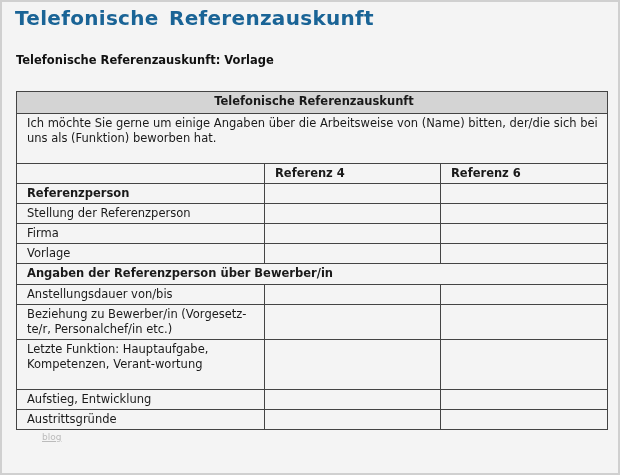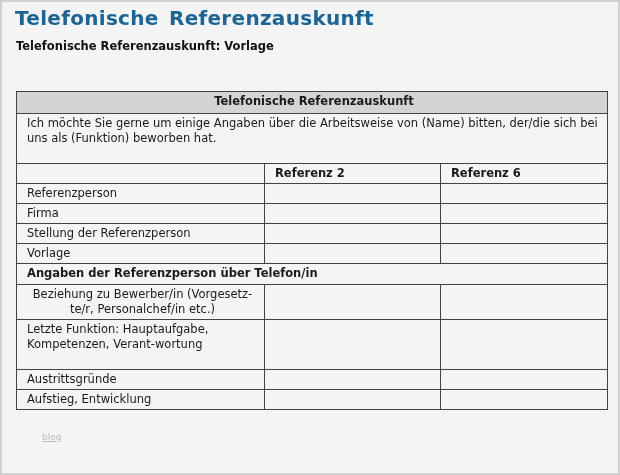--- a/index.html
+++ b/index.html
@@ -10,21 +10,21 @@
     position: relative;
     box-sizing: border-box;
     border: 2px solid #d0d0d0;
   }
   .title {
     position: absolute; left: 13px; top: 4px;
     font-size: 20px; font-weight: bold; color: #1a6496;
     letter-spacing: 0.3px; word-spacing: 3px;
   }
   .subtitle {
-    position: absolute; left: 14px; top: 37px;
+    position: absolute; left: 14px; top: 51px;
     font-size: 11.5px; font-weight: bold; color: #111;
   }
   table.form {
     position: absolute; left: 14px; top: 89px;
     width: 591px;
     border-collapse: collapse;
     font-size: 11.5px; color: #1a1a1a;
     table-layout: fixed;
   }
   table.form td {
@@ -33,24 +33,24 @@
     vertical-align: top;
     line-height: 15px;
   }
   .hdr td {
     background: #d4d4d4; text-align: center; font-weight: bold;
     padding: 1px 0; height: 17px; border-top: 2px solid #666;
   }
   .intro td { height: 45px; padding-top: 3px; border-bottom: none; margin-top: 28px; }
   .colhdr td { font-weight: bold; padding-top: 3px; height: 14px; }
   .colhdr td.blank { border-left: 1.3px solid #444; border-top: none; }
-  .bold { font-weight: normal; }
+  .bold { font-weight: bold; }
   .section td { font-weight: bold; height: 16px; }
   .r1 td { height: 14px; }
-  .r2 td { height: 30px; text-align: center; }
+  .r2 td { height: 30px; }
   .r3 td { height: 45px; }
   .watermark { position: absolute; left: 40px; top: 430px; font-size: 9px; color: #bbb; text-decoration: underline; }
 </style>
 </head>
 <body>
 
 <div class="title">Telefonische Referenzauskunft</div>
 <div class="subtitle">Telefonische Referenzauskunft: Vorlage</div>
 
 <table class="form">
@@ -61,62 +61,67 @@
     </colgroup>
   <tbody>
       <tr class="hdr">
     <td colspan="3">Telefonische Referenzauskunft</td>
   </tr>
   <tr class="intro">
     <td colspan="3">Ich möchte Sie gerne um einige Angaben über die Arbeitsweise von (Name) bitten, der/die sich bei uns als (Funktion) beworben hat.</td>
   </tr>
   <tr class="colhdr">
     <td class="blank" style="border-left:1.3px solid #444;border-bottom:1.3px solid #444;"></td>
-    <td>Referenz 2</td>
+    <td>Referenz 4</td>
     <td>Referenz 6</td>
   </tr>
   <tr class="r1">
     <td class="bold">Referenzperson</td>
+    <td></td>
+    <td></td>
+  </tr>
+  <tr class="r1">
+    <td>Stellung der Referenzperson</td>
     <td></td>
     <td></td>
   </tr>
   <tr class="r1">
     <td>Firma</td>
     <td></td>
     <td></td>
   </tr>
   <tr class="r1">
-    <td>Stellung der Referenzperson</td>
-    <td></td>
-    <td></td>
-  </tr>
-  <tr class="r1">
     <td>Vorlage</td>
     <td></td>
     <td></td>
   </tr>
   <tr class="section">
-    <td colspan="3">Angaben der Referenzperson über Telefon/in</td>
+    <td colspan="3">Angaben der Referenzperson über Bewerber/in</td>
+  </tr>
+  <tr class="r1">
+    <td>Anstellungsdauer von/bis</td>
+    <td></td>
+    <td></td>
   </tr>
   <tr class="r2">
     <td>Beziehung zu Bewerber/in (Vorgesetz-te/r, Personalchef/in etc.)</td>
     <td></td>
     <td></td>
   </tr>
   <tr class="r3">
     <td>Letzte Funktion: Hauptaufgabe, Kompetenzen, Verant-wortung</td>
     <td></td>
     <td></td>
   </tr>
   <tr class="r1">
-    <td>Austrittsgründe</td>
+    <td>Aufstieg, Entwicklung</td>
     <td></td>
     <td></td>
   </tr>
   <tr class="r1">
-    <td>Aufstieg, Entwicklung</td>
+    <td>Austrittsgründe</td>
     <td></td>
     <td></td>
   </tr>
 </tbody>
   </table>
 
 <div class="watermark">blog</div>
 
 </body></html>

